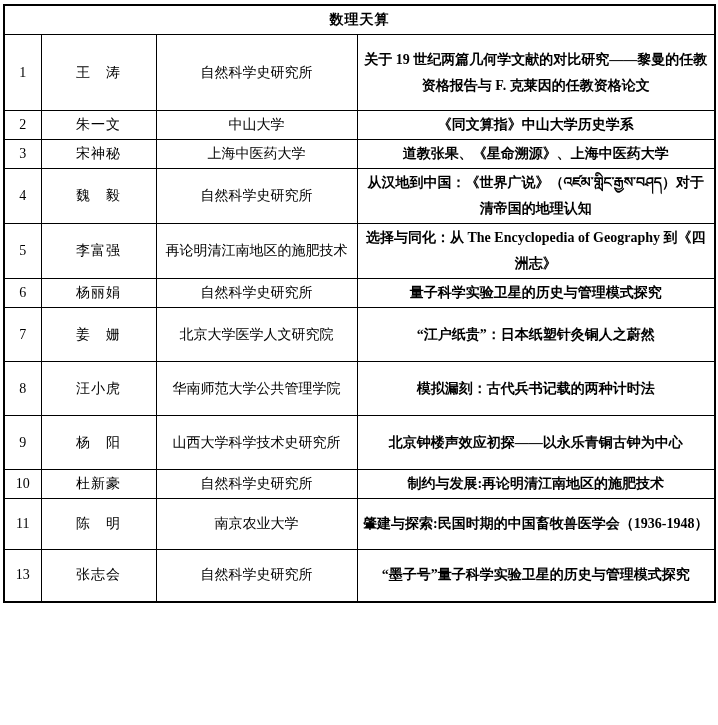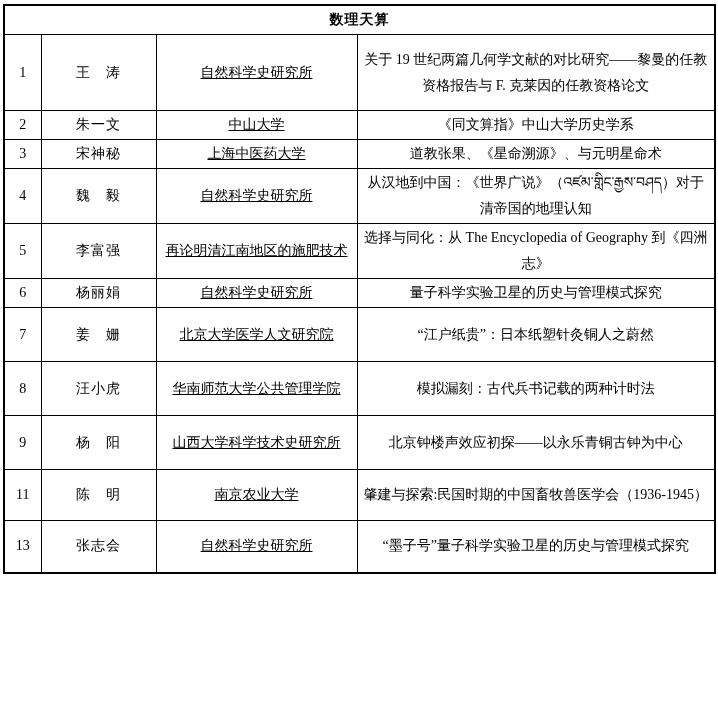--- a/index.html
+++ b/index.html
@@ -41,24 +41,24 @@
   td.no-cell {
     font-size: 17px;
     letter-spacing: 0;
   }
   td.name-cell {
     letter-spacing: 1px;
     margin-left: 44px;
   }
   td.aff-cell {
     padding: 1px 12px;
-    text-decoration: underline;
   }
   td.paper-cell {
     padding: 1px 6px;
+    font-weight: bold;
   }
 </style>
 </head>
 <body>
 
 <div class="page">
   <table class="program">
     <colgroup>
       <col style="width:37px">
       <col style="width:115px">
@@ -79,21 +79,21 @@
       <tr style="height:27px">
         <td class="no-cell">2</td>
         <td class="name-cell">朱一文</td>
         <td class="aff-cell">中山大学</td>
         <td class="paper-cell">《同文算指》中山大学历史学系</td>
       </tr>
       <tr style="height:27px">
         <td class="no-cell">3</td>
         <td class="name-cell">宋神秘</td>
         <td class="aff-cell">上海中医药大学</td>
-        <td class="paper-cell">道教张果、《星命溯源》、与元明星命术</td>
+        <td class="paper-cell">道教张果、《星命溯源》、上海中医药大学</td>
       </tr>
 
       <tr style="height:54px">
         <td class="no-cell">4</td>
         <td class="name-cell">魏　毅</td>
         <td class="aff-cell">自然科学史研究所</td>
         <td class="paper-cell">从汉地到中国：《世界广说》（འཛམ་གླིང་རྒྱས་བཤད）对于清帝国的地理认知</td>
       </tr>
       <tr style="height:54px">
         <td class="no-cell">5</td>
@@ -119,26 +119,32 @@
         <td class="name-cell">汪小虎</td>
         <td class="aff-cell">华南师范大学公共管理学院</td>
         <td class="paper-cell">模拟漏刻：古代兵书记载的两种计时法</td>
       </tr>
       <tr style="height:54px">
         <td class="no-cell">9</td>
         <td class="name-cell">杨　阳</td>
         <td class="aff-cell">山西大学科学技术史研究所</td>
         <td class="paper-cell">北京钟楼声效应初探——以永乐青铜古钟为中心</td>
       </tr>
+      <tr style="height:27px">
+        <td class="no-cell">10</td>
+        <td class="name-cell">杜新豪</td>
+        <td class="aff-cell">自然科学史研究所</td>
+        <td class="paper-cell">制约与发展:再论明清江南地区的施肥技术</td>
+      </tr>
 
       <tr style="height:51px">
         <td class="no-cell">11</td>
         <td class="name-cell">陈　明</td>
         <td class="aff-cell">南京农业大学</td>
-        <td class="paper-cell">肇建与探索:民国时期的中国畜牧兽医学会（1936-1945）</td>
+        <td class="paper-cell">肇建与探索:民国时期的中国畜牧兽医学会（1936-1948）</td>
       </tr>
       <tr style="height:52px">
         <td class="no-cell">13</td>
         <td class="name-cell">张志会</td>
         <td class="aff-cell">自然科学史研究所</td>
         <td class="paper-cell">“墨子号”量子科学实验卫星的历史与管理模式探究</td>
       </tr>
     </tbody>
   </table>
 </div>

